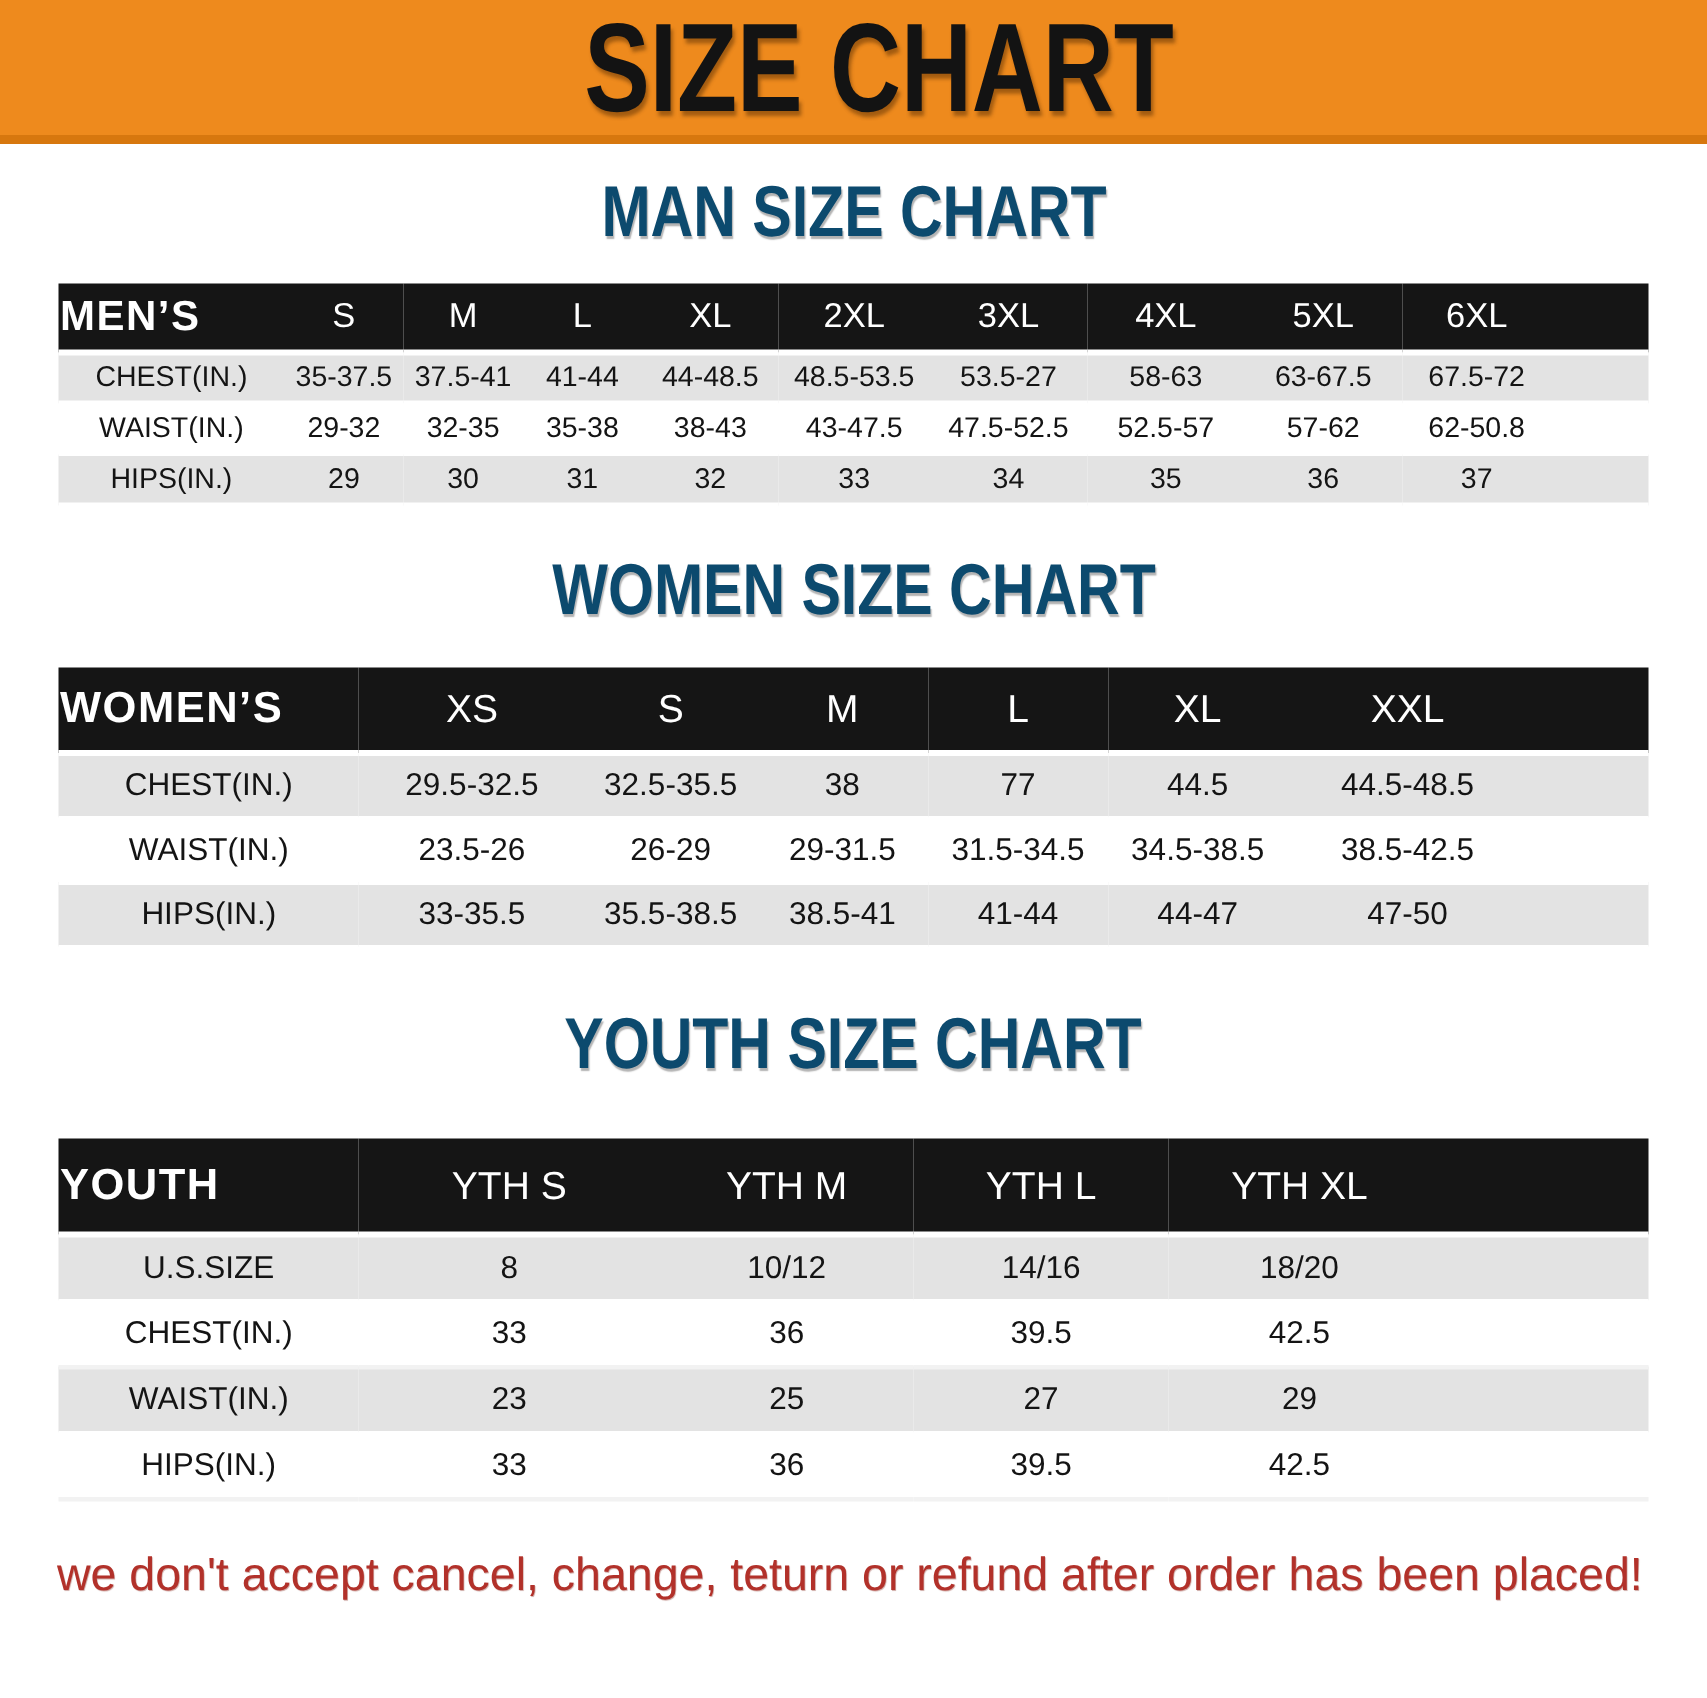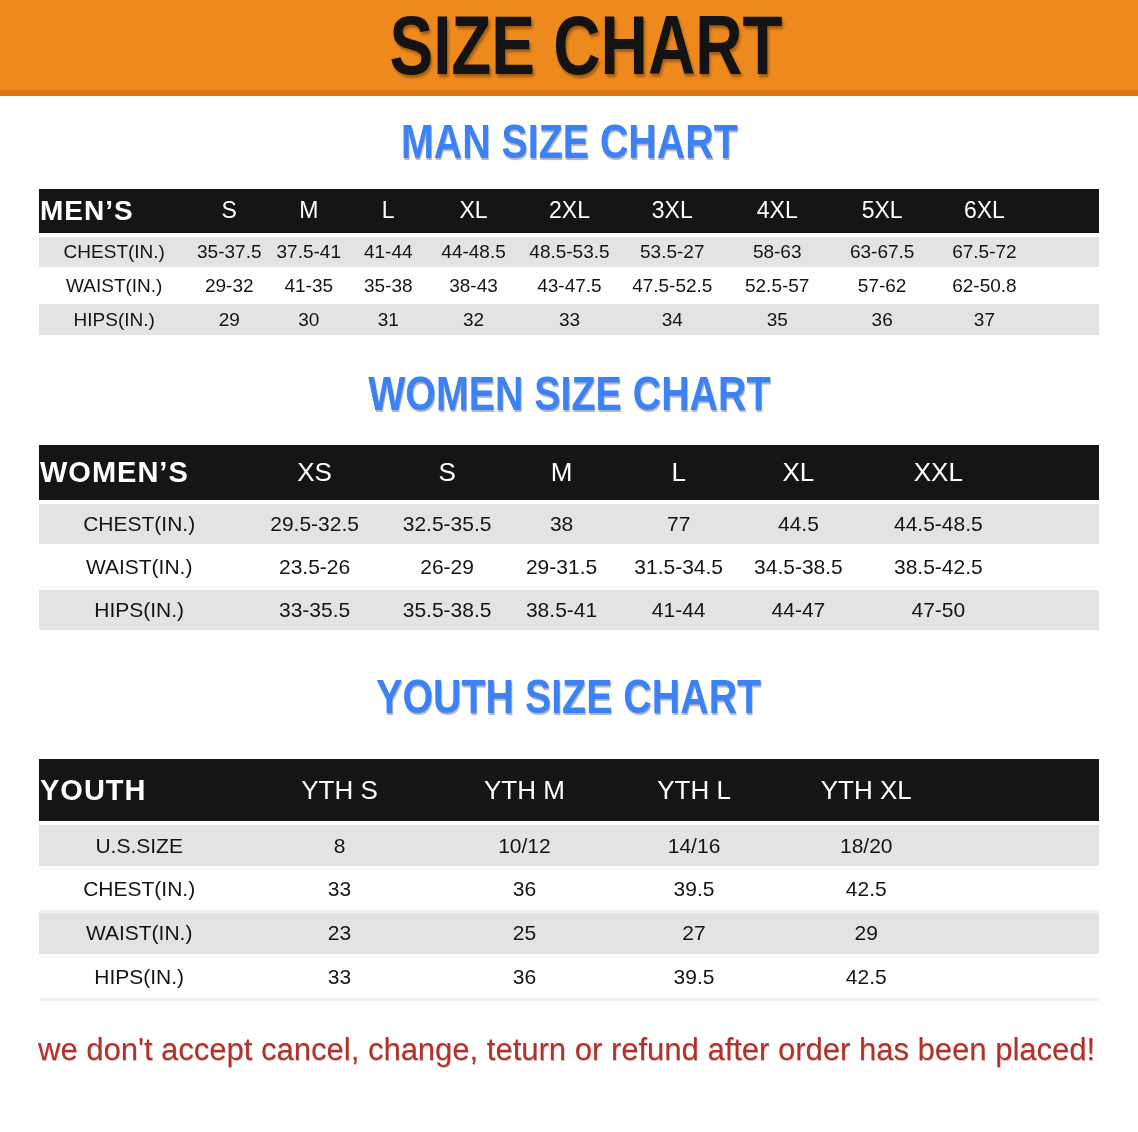--- a/index.html
+++ b/index.html
@@ -22,21 +22,21 @@
     display: inline-block;
     font-size: 84px; font-weight: 700; color: #131313;
     line-height: 1;
     transform: scaleX(0.78);
     text-shadow: 2px 3px 3px rgba(70, 35, 0, 0.45);
     white-space: nowrap;
   }
 
   
   .section-heading {
-    text-align: center; margin: 30px 0 24px; color: #3b82f6;
+    text-align: center; margin: 30px 0 24px; color: #0c4a6e;
   }
   .section-heading .cond {
     display: inline-block;
     font-size: 48px; font-weight: 700; line-height: 1.1;
     transform: scaleX(0.82);
     text-shadow: 1px 2px 1px rgba(0,0,0,0.3);
     white-space: nowrap;
   }
   .s0 .section-heading { margin: 20px 0 20px; }
   .s2 .section-heading { margin: 38px 0 36px; }
@@ -144,21 +144,21 @@
               <td>48.5-53.5</td>
               <td>53.5-27</td>
               <td>58-63</td>
               <td>63-67.5</td>
               <td>67.5-72</td>
               <td class="filler"></td>
             </tr>
             <tr>
               <td class="row-label">WAIST(IN.)</td>
               <td>29-32</td>
-              <td>41-35</td>
+              <td>32-35</td>
               <td>35-38</td>
               <td>38-43</td>
               <td>43-47.5</td>
               <td>47.5-52.5</td>
               <td>52.5-57</td>
               <td>57-62</td>
               <td>62-50.8</td>
               <td class="filler"></td>
             </tr>
             <tr>

